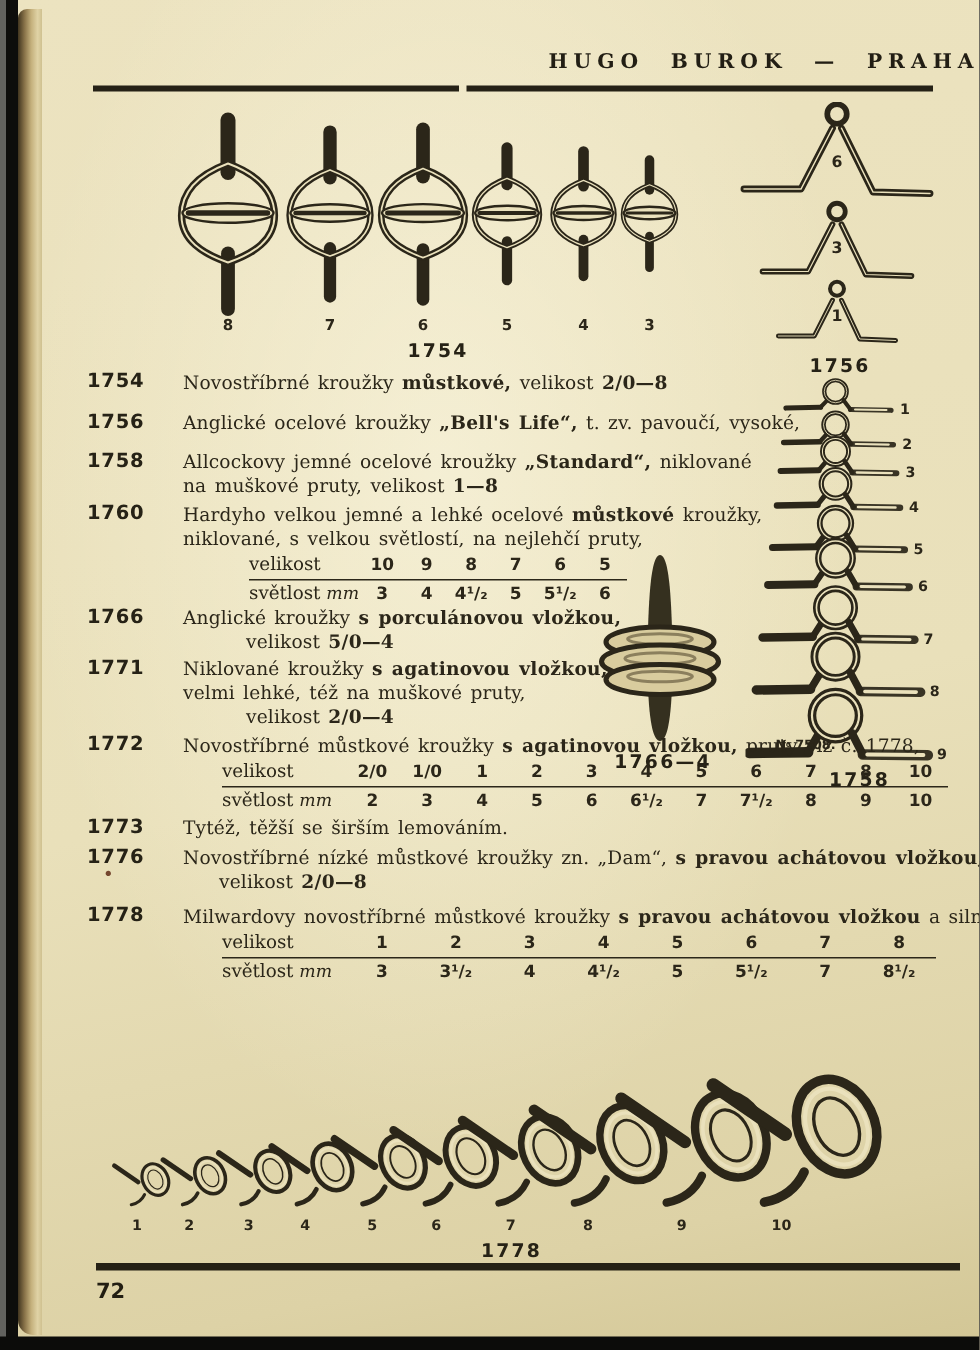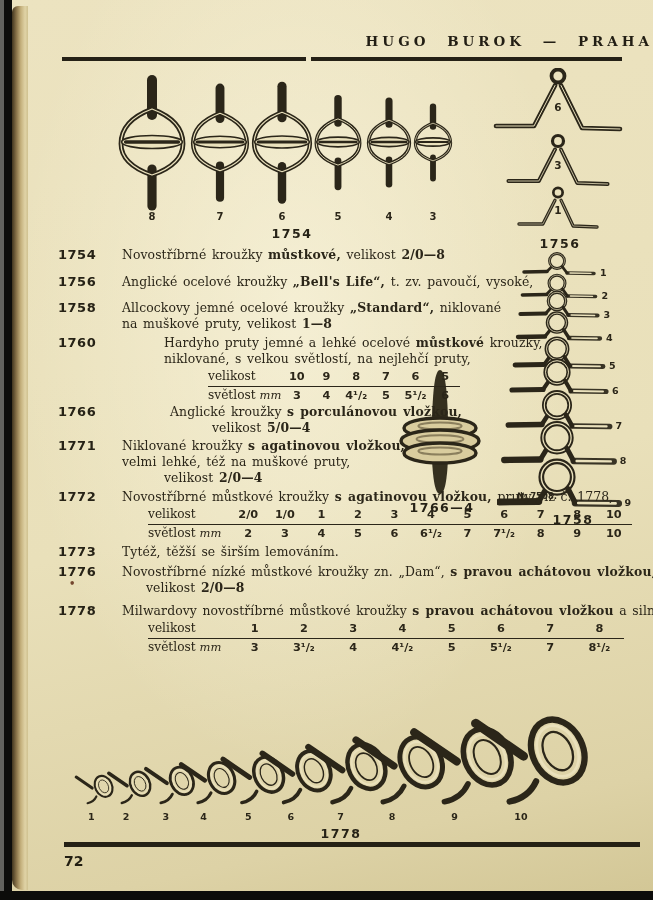--- a/index.html
+++ b/index.html
@@ -369,24 +369,24 @@
           <p class="line"><span>Anglické ocelové kroužky </span><b>„Bell's Life“,</b><span> t. zv. pavoučí, vysoké,</span></p>
         </div>
       </div>
       <div class="item" style="margin-bottom: 3px;">
         <div class="item-no">1758</div>
         <div class="item-body">
           <p class="line"><span>Allcockovy jemné ocelové kroužky </span><b>„Standard“,</b><span> niklované</span></p>
           <p class="line"><span>na muškové pruty, velikost </span><b>1—8</b></p>
         </div>
       </div>
-      <div class="item" style="margin-bottom: 0px; gap: 42px;">
+      <div class="item" style="margin-bottom: 0px;">
         <div class="item-no">1760</div>
         <div class="item-body">
-          <p class="line"><span>Hardyho pruty jemné a lehké ocelové </span><b>můstkové</b><span> kroužky,</span></p>
+          <p class="line"><span>Hardyho velkou jemné a lehké ocelové </span><b>můstkové</b><span> kroužky,</span></p>
           <p class="line"><span>niklované, s velkou světlostí, na nejlehčí pruty,</span></p>
           <div class="spec-table" style="margin-left: 44px; width: 252px;">
             <div class="row r1">
               <span class="lab" style="width: 74px;">velikost</span>
               <span class="cell">10</span>
               <span class="cell">9</span>
               <span class="cell">8</span>
               <span class="cell">7</span>
               <span class="cell">6</span>
               <span class="cell">5</span>
@@ -396,21 +396,21 @@
               <span class="cell">3</span>
               <span class="cell">4</span>
               <span class="cell">4¹/₂</span>
               <span class="cell">5</span>
               <span class="cell">5¹/₂</span>
               <span class="cell">6</span>
             </div>
           </div>
         </div>
       </div>
-      <div class="item" style="margin-bottom: 2px; gap: 48px;">
+      <div class="item" style="margin-bottom: 2px;">
         <div class="item-no">1766</div>
         <div class="item-body">
           <p class="line"><span>Anglické kroužky </span><b>s porculánovou vložkou,</b></p>
           <p class="line ind"><span>velikost </span><b>5/0—4</b></p>
         </div>
       </div>
       <div class="item" style="margin-bottom: 3px;">
         <div class="item-no">1771</div>
         <div class="item-body">
           <p class="line"><span>Niklované kroužky </span><b>s agatinovou vložkou,</b></p>

